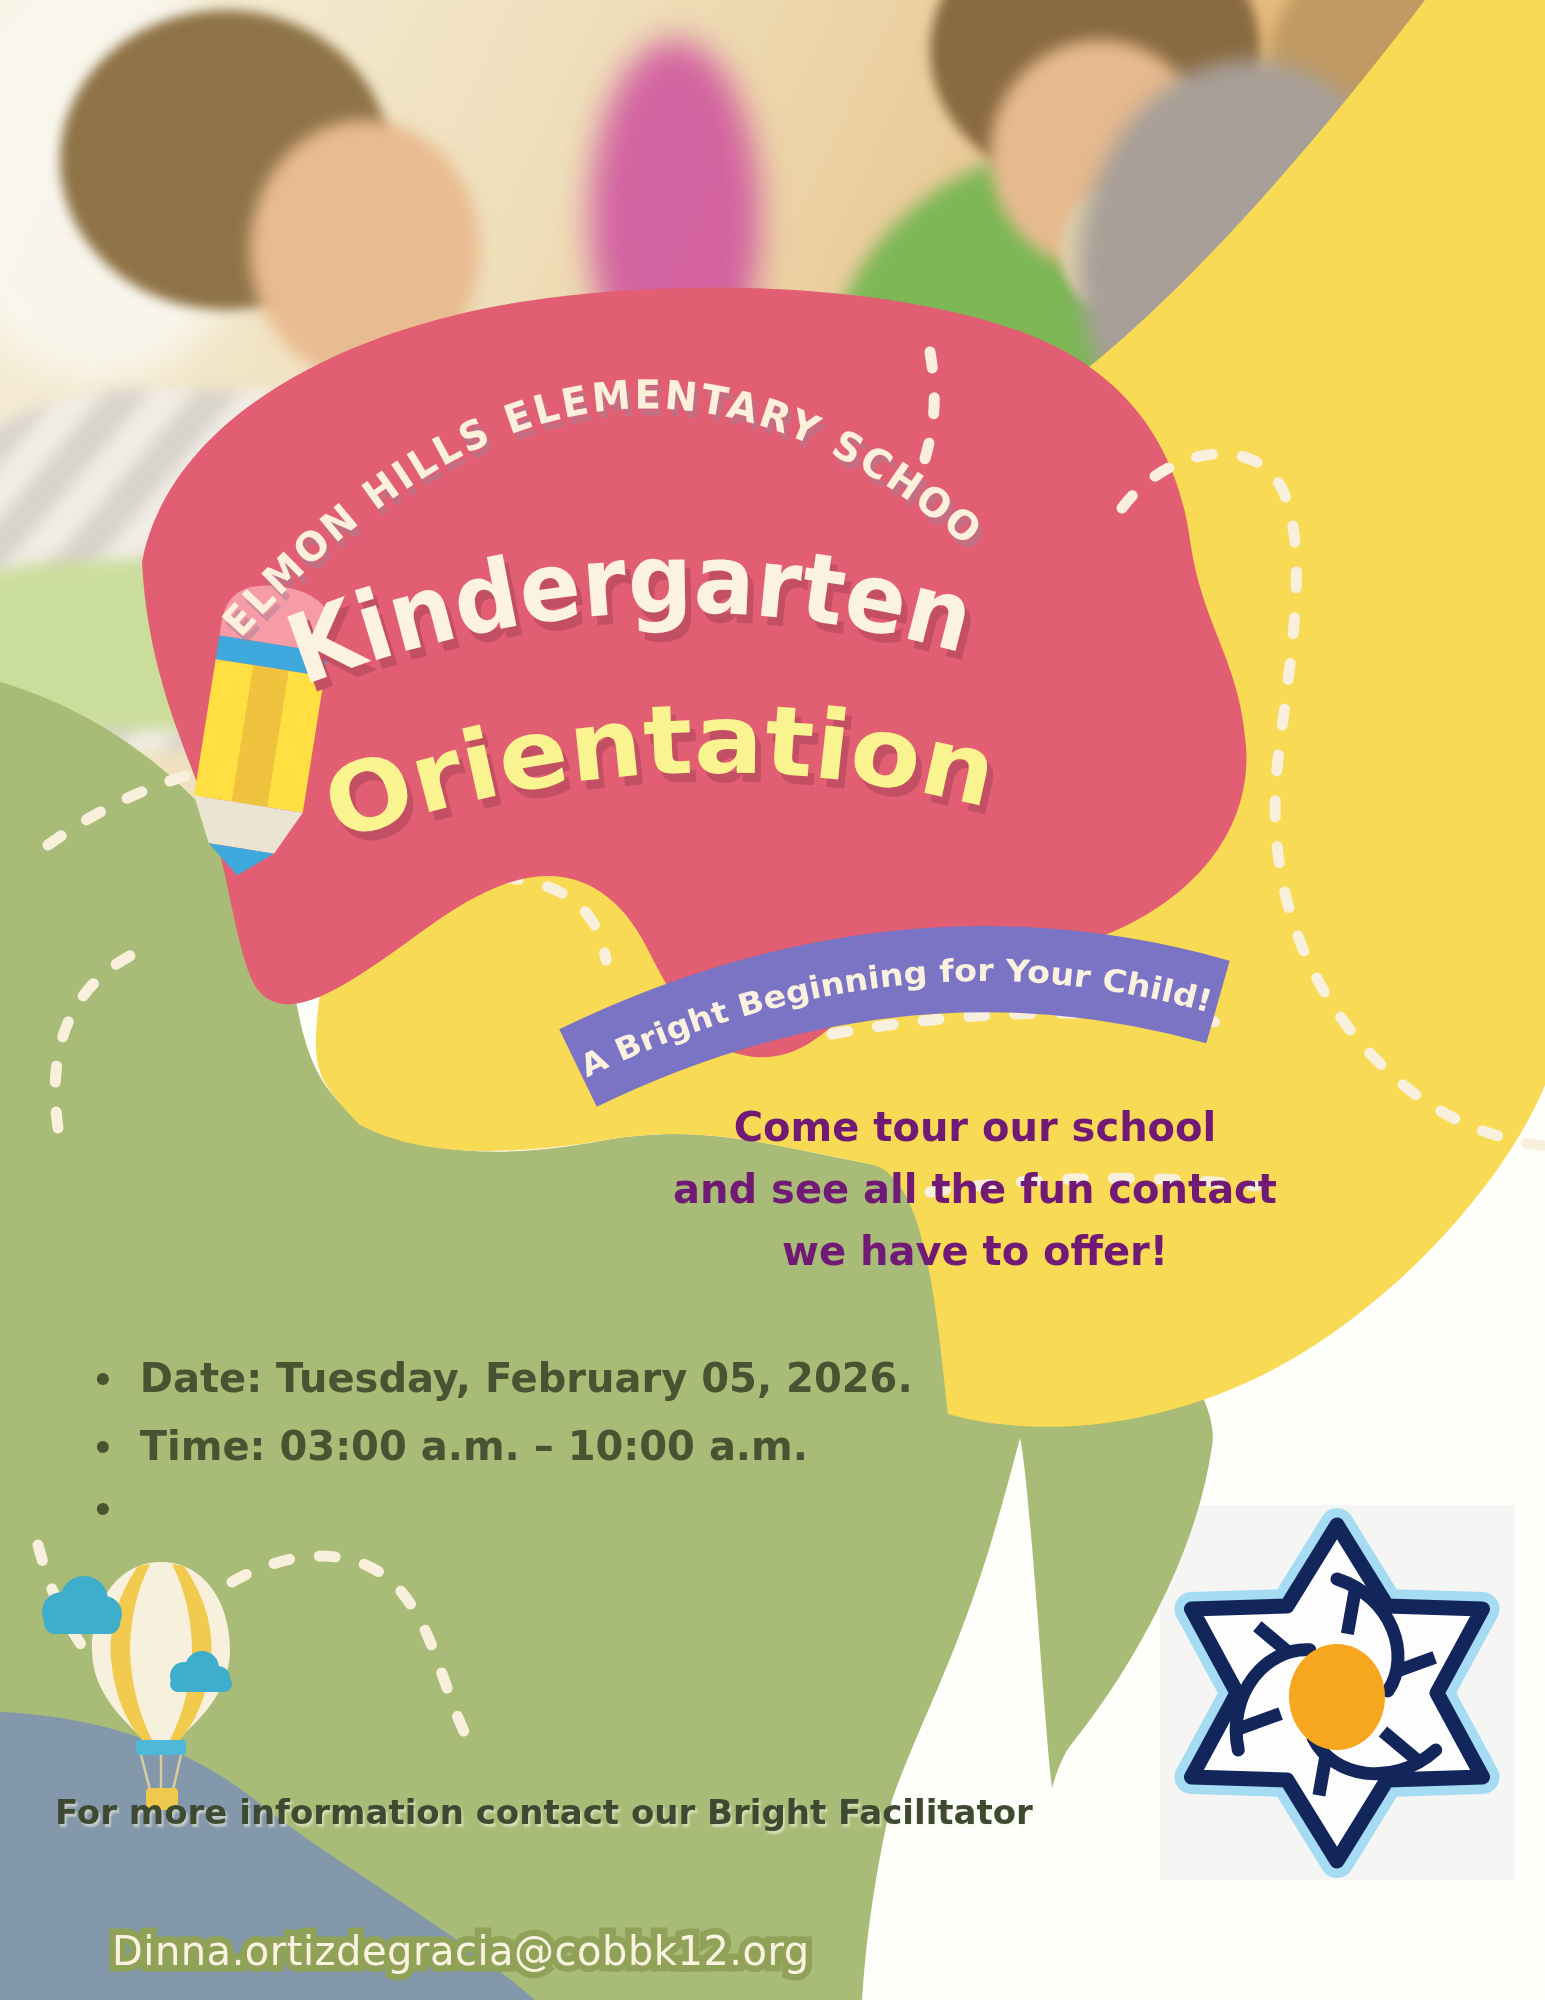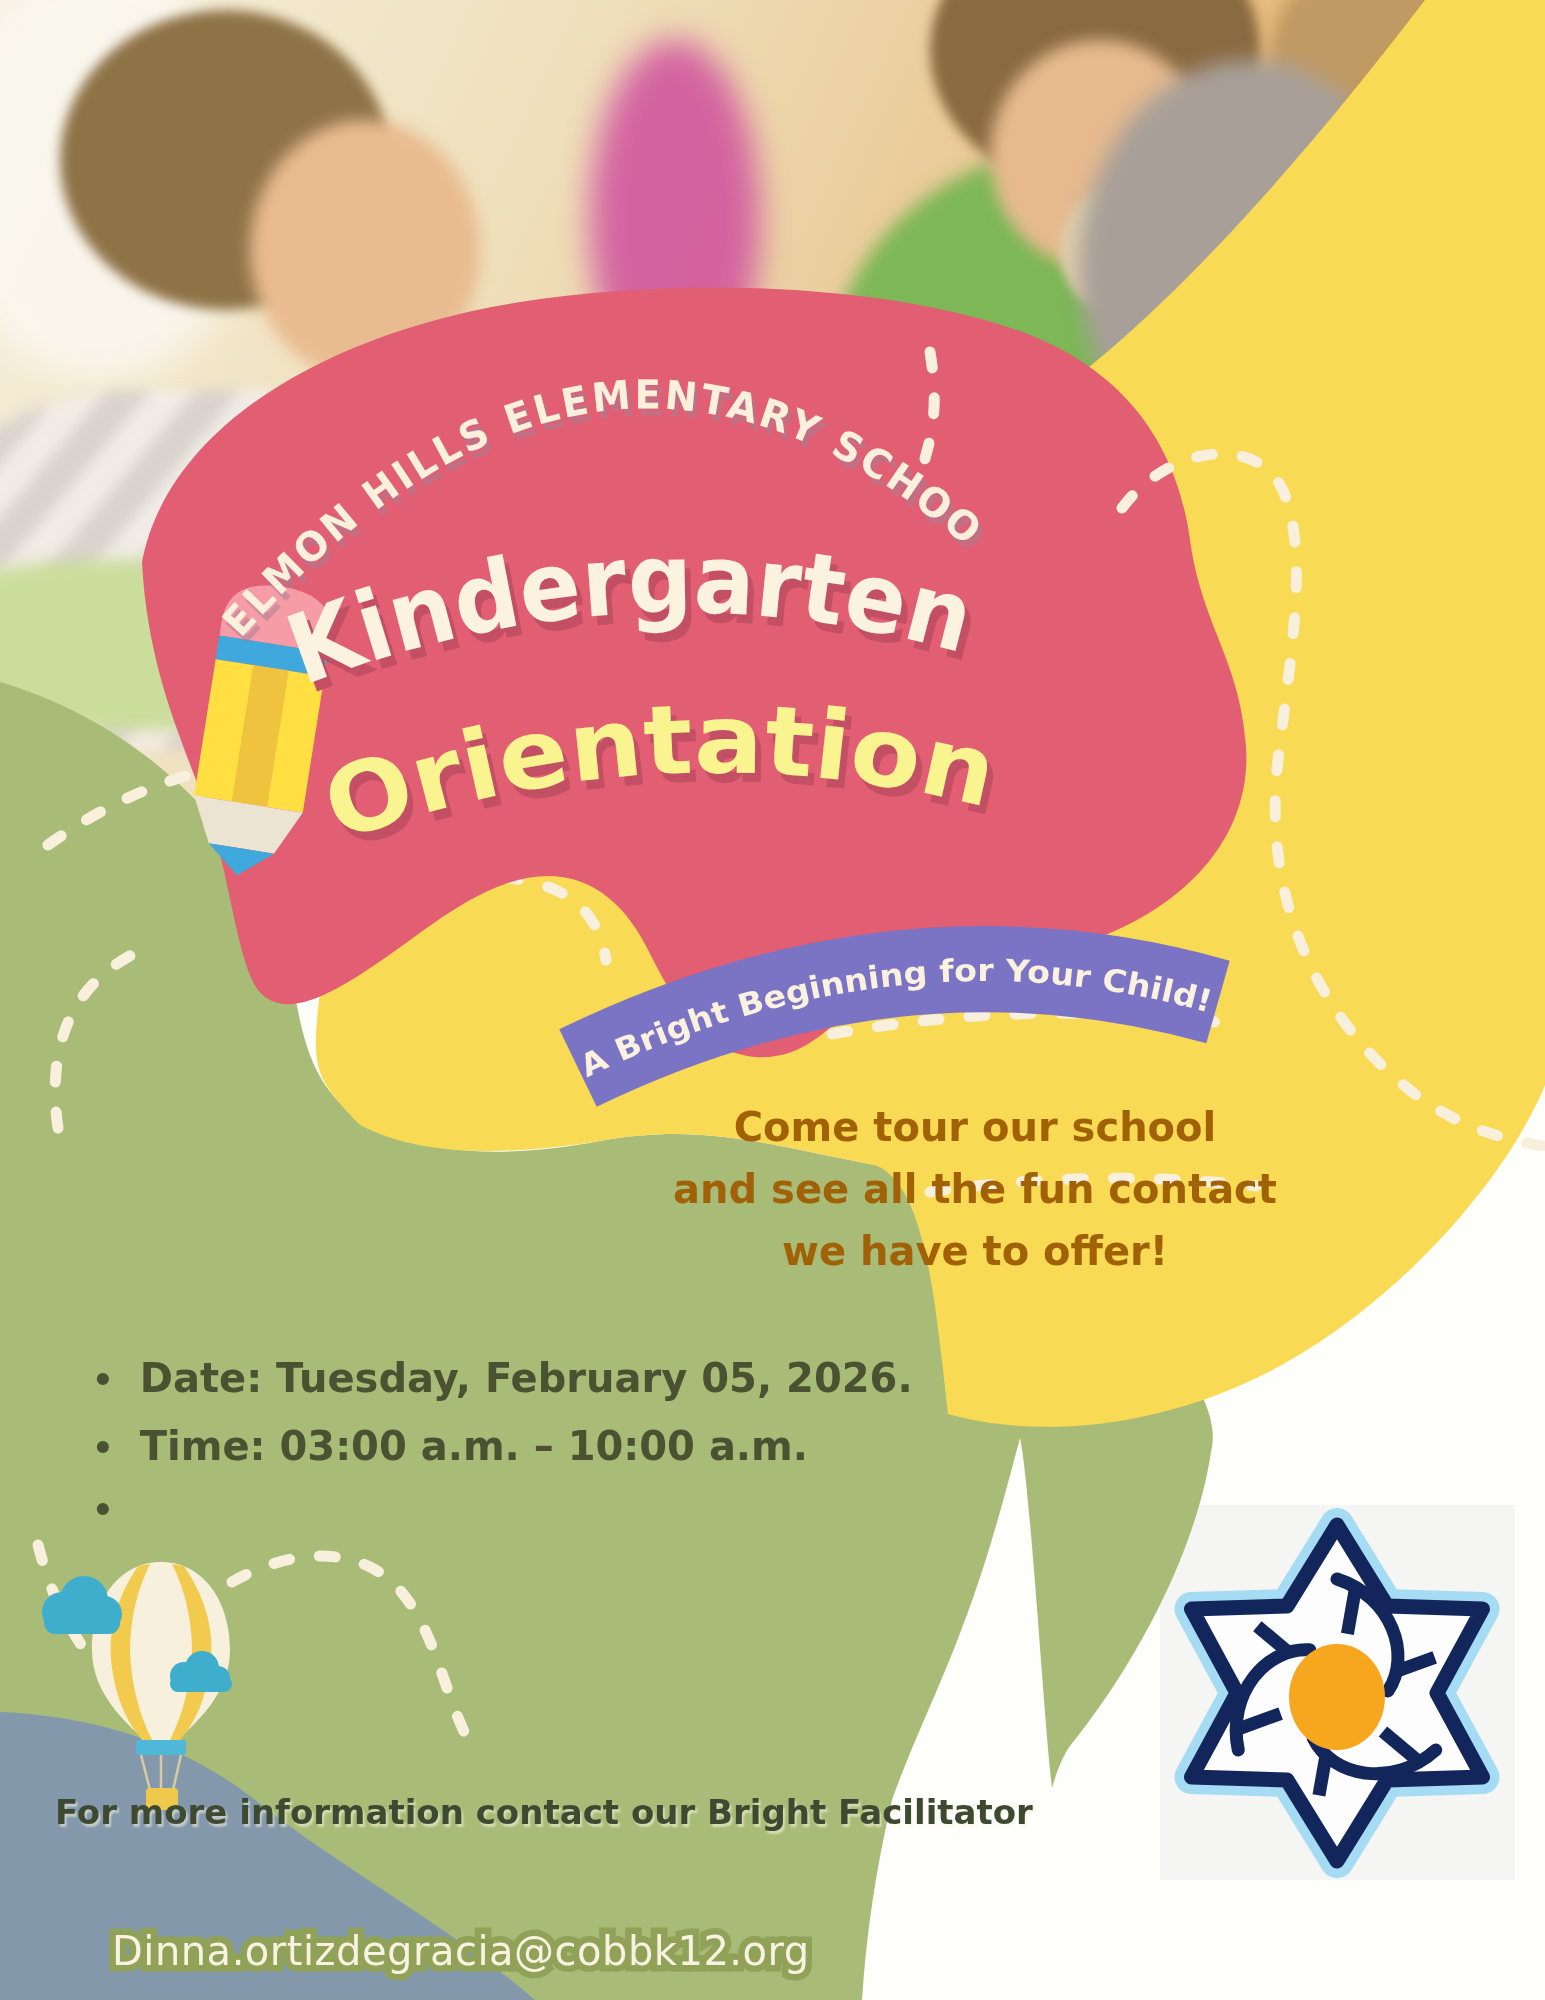--- a/index.html
+++ b/index.html
@@ -11,21 +11,21 @@
          background:linear-gradient(115deg,#f7f0dd 0%,#efe0bc 30%,#eac793 55%,#e0a95c 78%,#cd8435 100%);}
   .pb{position:absolute;border-radius:50%;}
   
   svg.art{position:absolute;left:0;top:0;z-index:2;}
   .arc-school{font:700 40px "DejaVu Sans",sans-serif;letter-spacing:3px;}
   .arc-title{font:700 96px "DejaVu Sans",sans-serif;}
   .arc-ribbon{font:700 31px "DejaVu Sans",sans-serif;}
   
   .txt{z-index:3;}
   .intro{left:650px;top:1096px;width:650px;text-align:center;
-         font-size:40px;font-weight:700;line-height:1.55;color:#a16207;}
+         font-size:40px;font-weight:700;line-height:1.55;color:#701a75;}
   .bullets{left:92px;top:1354px;color:#4A5232;font-size:40px;font-weight:700;}
   .bullet-row{display:flex;align-items:baseline;margin-bottom:20px;line-height:1.2;}
   .bullet-dot{font-size:34px;margin-right:26px;}
   .contact{left:55px;top:1792px;width:1050px;font-size:34px;font-weight:700;color:#3D4930;
            text-shadow:2px 3px 2px rgba(250,245,225,.55);}
   .email{left:112px;top:1884px;font-size:40px;font-weight:400;letter-spacing:.5px;margin-top:44px;}
   .email .stroke{position:absolute;left:0;top:0;-webkit-text-stroke:13px #90A257;color:#90A257;}
   .email .fill{position:relative;color:#FAF2E0;}
   
   .logo-panel{left:1160px;top:1505px;width:355px;height:375px;background:#F5F5F3;z-index:1;}

